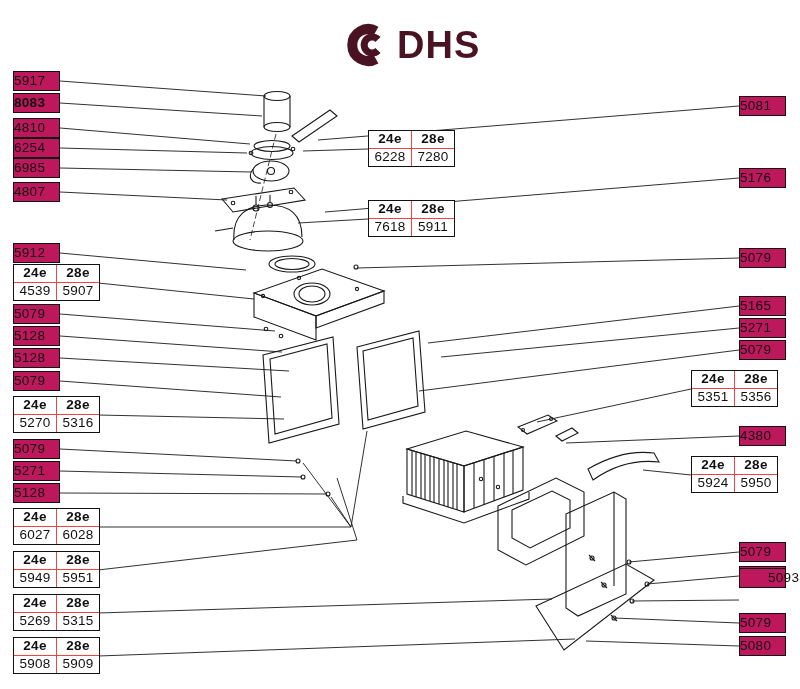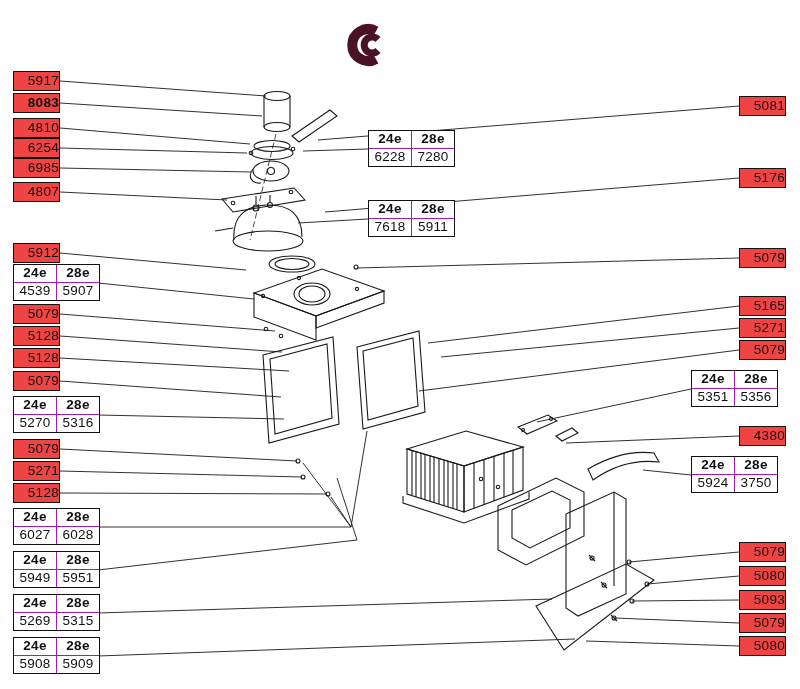--- a/index.html
+++ b/index.html
@@ -9,31 +9,31 @@
     position: relative; overflow: hidden;
     font-family: "Liberation Sans", sans-serif;
     color: #111;
   }
   .diagram-svg { position: absolute; left: 0; top: 0; z-index: 1; }
   .labels-layer { position: absolute; left: 0; top: 0; width: 800px; height: 689px; z-index: 2; }
   .plabel {
     position: absolute;
     width: 47px; height: 20px;
     border: 1.5px solid #111;
-    background: #ef4444;
+    background: #be185d;
     font-size: 13.5px; line-height: 17px;
-    text-align: right;
+    text-align: left;
     letter-spacing: 0.3px;
   }
   .vtable {
     position: absolute;
     display: grid;
     grid-template-columns: 42px 42px;
     gap: 1px;
-    background: #a21caf;
+    background: #ef4444;
     border: 1.5px solid #111;
   }
   .vcell {
     background: #fff;
     height: 17px; line-height: 16px;
     text-align: center;
     font-size: 13.5px;
     letter-spacing: 0.3px;
   }
   .vhead { font-weight: bold; }
@@ -49,20 +49,21 @@
   }
 </style>
 </head>
 <body>
 
 <div class="logo">
   <svg width="54" height="46" viewBox="0 0 54 46" aria-hidden="true">
     <path d="M38,9 A16,16 0 1 0 38,37" fill="none" stroke="var(--brand, #4a1323)" stroke-width="10"></path>
     <path d="M40,17.5 A8,8 0 1 0 40,28.5" fill="none" stroke="var(--brand, #4a1323)" stroke-width="7"></path>
   </svg>
+  <span class="logo-text">DHS</span>
 </div>
 
 <svg class="diagram-svg" width="800" height="689" viewBox="0 0 800 689">
 
   <g stroke="#1a1a1a" stroke-width="0.9">
     <line x1="60" y1="81" x2="266" y2="96"></line>
     <line x1="60" y1="103" x2="262" y2="116"></line>
     <line x1="60" y1="128" x2="250" y2="144"></line>
     <line x1="60" y1="148" x2="247" y2="153"></line>
     <line x1="60" y1="168" x2="251" y2="172"></line>
@@ -245,21 +246,21 @@
     <div class="plabel" style="left: 13px; top: 483px;">5128</div>
     <div class="plabel" style="left: 739px; top: 96px;">5081</div>
     <div class="plabel" style="left: 739px; top: 168px;">5176</div>
     <div class="plabel" style="left: 739px; top: 248px;">5079</div>
     <div class="plabel" style="left: 739px; top: 296px;">5165</div>
     <div class="plabel" style="left: 739px; top: 318px;">5271</div>
     <div class="plabel" style="left: 739px; top: 340px;">5079</div>
     <div class="plabel" style="left: 739px; top: 426px;">4380</div>
     <div class="plabel" style="left: 739px; top: 542px;">5079</div>
     <div class="plabel" style="left: 739px; top: 566px;">5080</div>
-    <div class="plabel" style="left: 739px; top: 590px;">5093</div>
+    <div class="plabel" style="left: 739px; top: 568px; padding-left: 28px;">5093</div>
     <div class="plabel" style="left: 739px; top: 613px;">5079</div>
     <div class="plabel" style="left: 739px; top: 636px;">5080</div>
     <div class="vtable" style="left: 368px; top: 130px;">
       <div class="vcell vhead">24e</div>
       <div class="vcell vhead">28e</div>
       <div class="vcell">6228</div>
       <div class="vcell">7280</div>
     </div>
     <div class="vtable" style="left: 368px; top: 200px;">
       <div class="vcell vhead">24e</div>
@@ -306,15 +307,15 @@
     <div class="vtable" style="left: 691px; top: 370px;">
       <div class="vcell vhead">24e</div>
       <div class="vcell vhead">28e</div>
       <div class="vcell">5351</div>
       <div class="vcell">5356</div>
     </div>
     <div class="vtable" style="left: 691px; top: 456px;">
       <div class="vcell vhead">24e</div>
       <div class="vcell vhead">28e</div>
       <div class="vcell">5924</div>
-      <div class="vcell">3750</div>
+      <div class="vcell">5950</div>
     </div>
   </div>
 
 </body></html>

